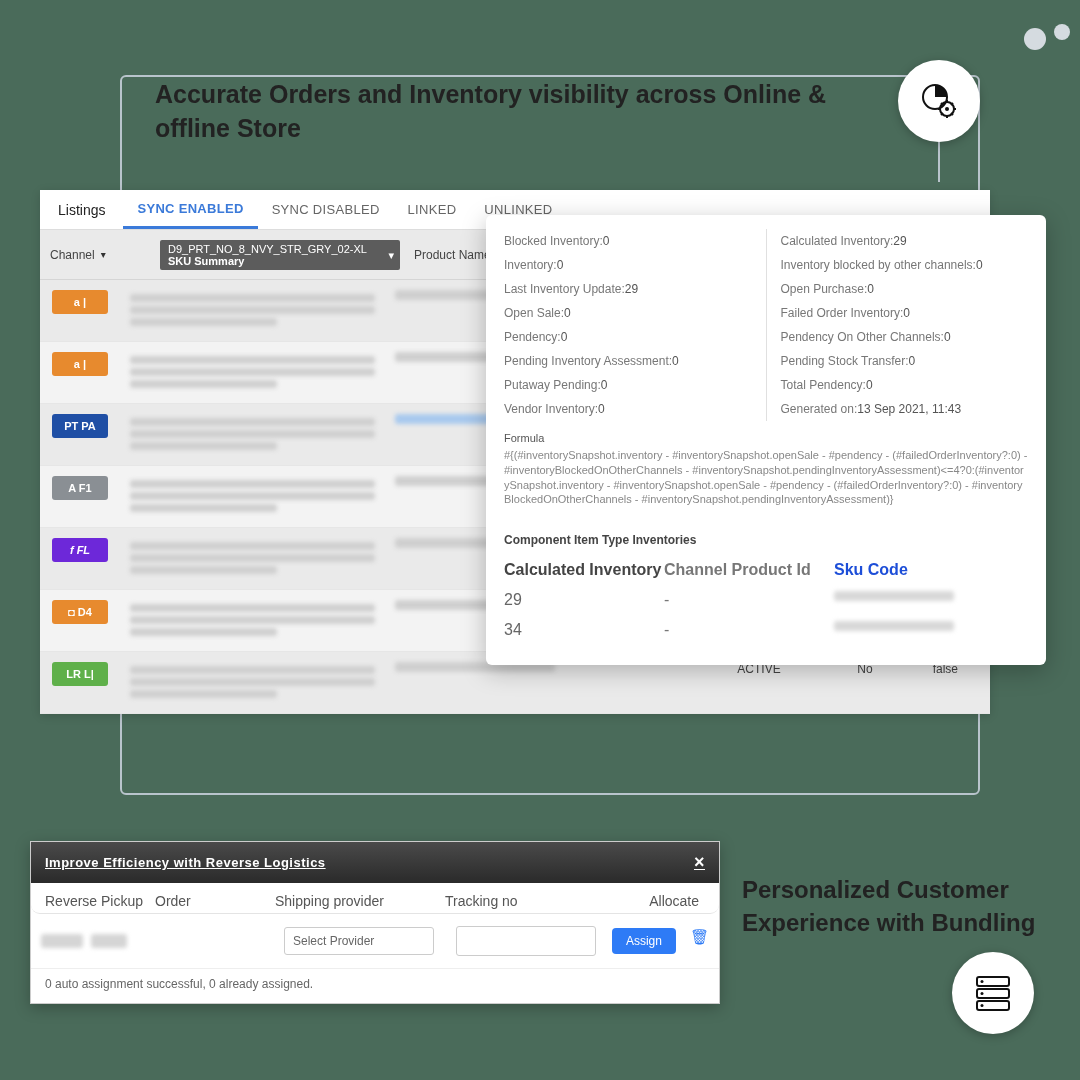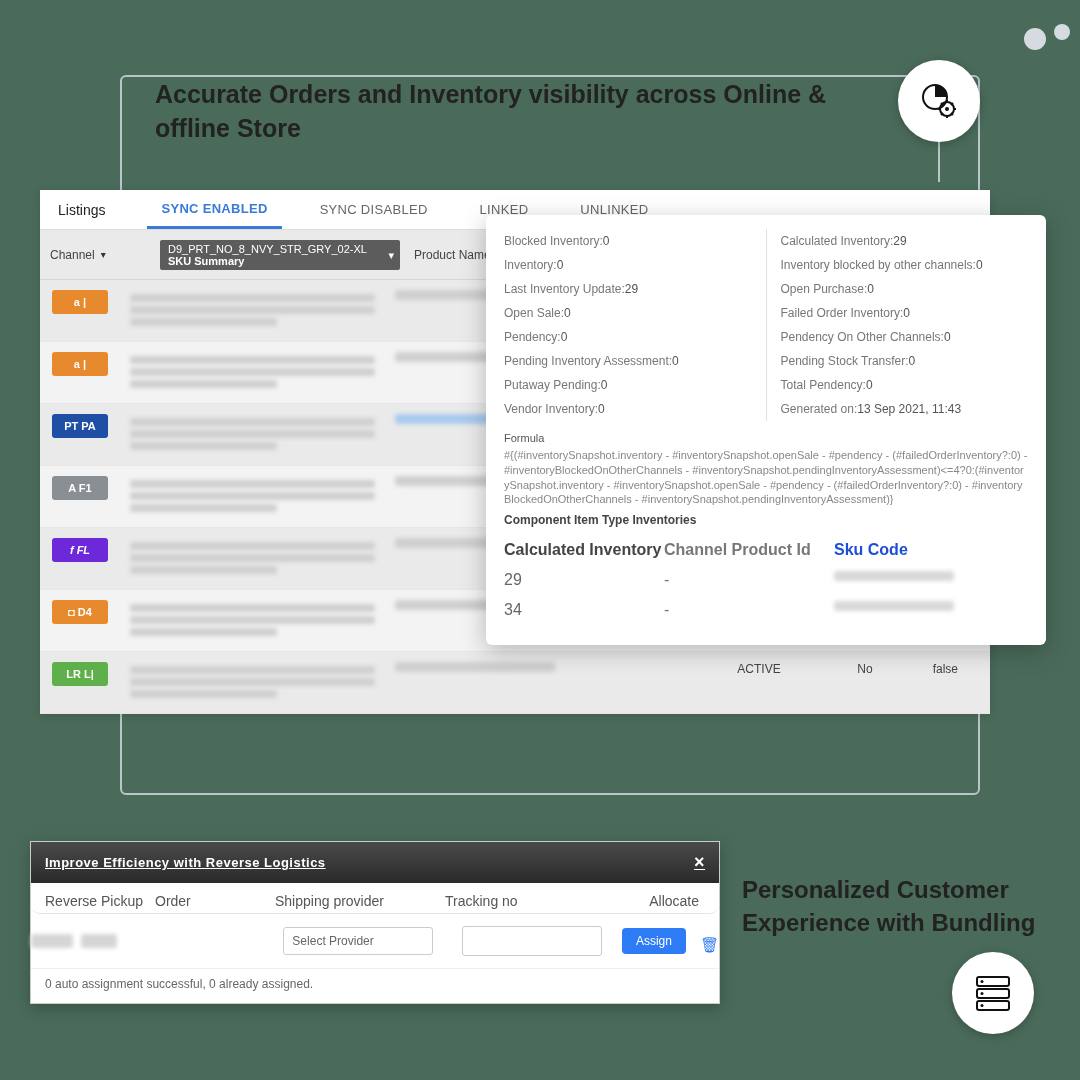--- a/index.html
+++ b/index.html
@@ -11,21 +11,21 @@
 
 .icon-circle { position: absolute; top: 60px; right: 100px; width: 82px; height: 82px; border-radius: 50%; background: #fff; box-shadow: 0 2px 10px rgba(0,0,0,0.25); display:flex; align-items:center; justify-content:center; }
 .decor-dots { position: absolute; top: 28px; right: 56px; }
 .decor-dots .d1 { position:absolute; width:22px; height:22px; border-radius:50%; background:#d5dbe0; top:0; left:0; }
 .decor-dots .d2 { position:absolute; width:16px; height:16px; border-radius:50%; background:#d5dbe0; top:-4px; left:30px; }
 .frame-border { position:absolute; top:75px; left:120px; right:100px; height:720px; border:2px solid #b9c4cc; border-radius:6px; }
 .icon-line { position:absolute; top:142px; right:140px; width:2px; height:40px; background:#b9c4cc; }
 
 
 .listings-panel { position: absolute; top: 190px; left: 40px; width: 950px; background: #eaeaea; border-radius: 4px; box-shadow: 0 2px 10px rgba(0,0,0,0.15); }
-.tabs { display:flex; align-items:center; background:#fff; height:40px; border-bottom:1px solid #ddd; font-size:14px;gap:24px; }
+.tabs { display:flex; align-items:center; background:#fff; height:40px; border-bottom:1px solid #ddd; font-size:14px; }
 .tabs .title { padding:0 18px; font-weight:500; color:#222; }
 .tabs .tab { padding:0 14px; height:100%; display:flex; align-items:center; color:#666; cursor:pointer; font-size:13px; letter-spacing:0.3px; }
 .tabs .tab.active { color:#3b7ad9; border-bottom:3px solid #3b7ad9; font-weight:600; }
 
 
 .header-row { display:flex; align-items:center; background:#eaeaea; height:50px; padding:0 10px; font-size:12px; color:#444; border-bottom:1px solid #d5d5d5; }
 .header-row .channel { width:110px; display:flex; align-items:center; gap:6px; }
 .header-row .sku-pill { background:#5c5c5c; color:#fff; padding:3px 8px; font-size:11px; width:240px; border-radius:2px; position:relative; }
 .header-row .sku-pill .sub { font-size:11px; font-weight:600; }
 .header-row .sku-pill .x { position:absolute; right:6px; top:50%; transform:translateY(-50%); font-size:11px; }
@@ -55,48 +55,48 @@
 .inv-popup { position:absolute; top:215px; right:34px; width:560px; background:#fff; border-radius:6px; box-shadow:0 6px 24px rgba(0,0,0,0.25); padding:14px 18px 20px; font-size:12px; color:#666; }
 .inv-grid { display:flex; gap:0; }
 .inv-col { flex:1; }
 .inv-col.left { border-right:1px solid #e0e0e0; padding-right:14px; }
 .inv-col.right { padding-left:14px; }
 .inv-line { display:flex; justify-content:flex-start; padding:5px 0; font-size:12px; }
 .inv-line .label { color:#777; }
 .inv-line .val { color:#555; }
 .formula { margin-top:10px; font-size:11px; color:#888; line-height:1.35; word-break:break-all; }
 .formula .ftitle { color:#555; margin-bottom:2px; }
-.comp-title { font-weight:600; color:#444; margin-top:6px; font-size:12px; }
+.comp-title { font-weight:600; color:#444; margin-top:26px; font-size:12px; }
 .comp-table { margin-top:8px; }
 .comp-table .crow { display:flex; padding:6px 0; font-size:16px; }
 .comp-table .crow.head { font-weight:600; color:#444; }
 .comp-table .crow > div:nth-child(1) { width:160px; }
 .comp-table .crow > div:nth-child(2) { width:170px; color:#777; }
 .comp-table .crow > div:nth-child(3) { flex:1; color:#1d4ed8; }
 .comp-blur { height:10px; width:120px; background:#d8d8d8; border-radius:3px; filter:blur(2px); }
 
 
 .rev-panel { position:absolute; bottom:76px; left:30px; width:690px; background:#fff; border:1px solid #ccc; box-shadow:0 4px 14px rgba(0,0,0,0.25); font-size:13px; }
 .rev-panel .rev-head { background:linear-gradient(#4a4a4a,#2a2a2a); color:#fff; padding:10px 14px; font-weight:600; letter-spacing:0.5px; display:flex; justify-content:space-between; align-items:center;text-decoration:underline; }
 .rev-panel .rev-head .rclose { cursor:pointer; font-size:18px; font-weight:700; }
 .rev-cols { display:flex; padding:10px 14px 4px; color:#555; font-size:14px; font-weight:500; border-bottom:1px solid #e4e4e4;border-radius:9px; }
 .rev-cols > div:nth-child(1){ width:110px; }
 .rev-cols > div:nth-child(2){ width:120px; }
 .rev-cols > div:nth-child(3){ width:170px; }
 .rev-cols > div:nth-child(4){ width:150px; }
 .rev-cols > div:nth-child(5){ flex:1; text-align:right; padding-right:6px; }
-.rev-row { display:flex; align-items:center; padding:12px 0; gap:16px; }
+.rev-row { display:flex; align-items:center; padding:12px 10px; gap:16px; }
 .rev-row .rb1 { width:110px; display:flex; gap:8px; }
 .rev-row .rblur { height:14px; width:42px; background:#d5d5d5; border-radius:3px; filter:blur(2px); }
 .rev-row .rb2 { width:120px; }
 .rev-row .sel { width:150px; border:1px solid #ccc; padding:6px 8px; font-size:12px; color:#666; border-radius:3px; background:#fff; }
 .rev-row .rb3 { width:170px; }
 .rev-row .track { width:140px; border:1px solid #ccc; padding:6px; border-radius:3px; height:30px; }
 .rev-row .rb4 { width:150px; }
-.rev-row .rb5 { flex:1; display:flex; justify-content:flex-end; align-items:flex-end; gap:14px; }
+.rev-row .rb5 { flex:1; display:flex; justify-content:flex-end; align-items:flex-start; gap:14px; }
 .assign-btn { background:#2e7bf6; color:#fff; border:none; padding:6px 14px; border-radius:4px; font-size:12px; cursor:pointer; }
 .trash { color:#2e7bf6; font-size:15px; cursor:pointer; }
 .rev-foot { padding:8px 14px 12px; font-size:12px; color:#666; border-top:1px solid #eee; }
 
 
 .bundle-text { position:absolute; bottom:140px; right:38px; width:300px; font-size:24px; font-weight:700; color:#222; line-height:1.4; }
 .bundle-icon { position:absolute; bottom:46px; right:46px; width:82px; height:82px; border-radius:50%; background:#fff; box-shadow:0 2px 10px rgba(0,0,0,0.25); display:flex; align-items:center; justify-content:center; }
 
 svg { display:block; }
 </style>

